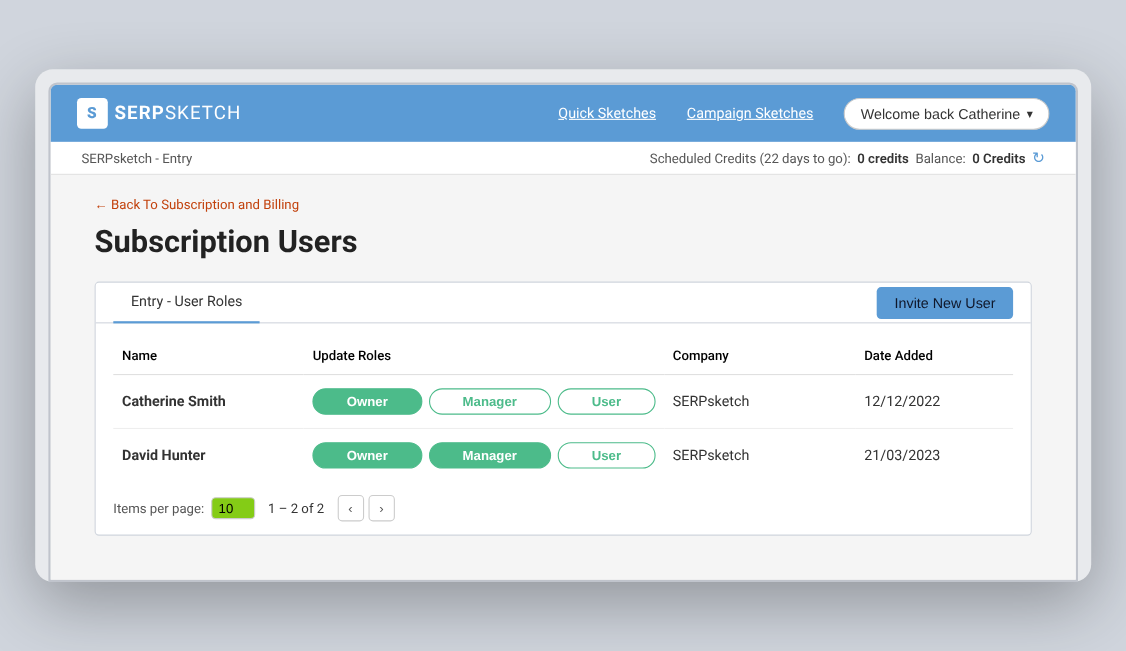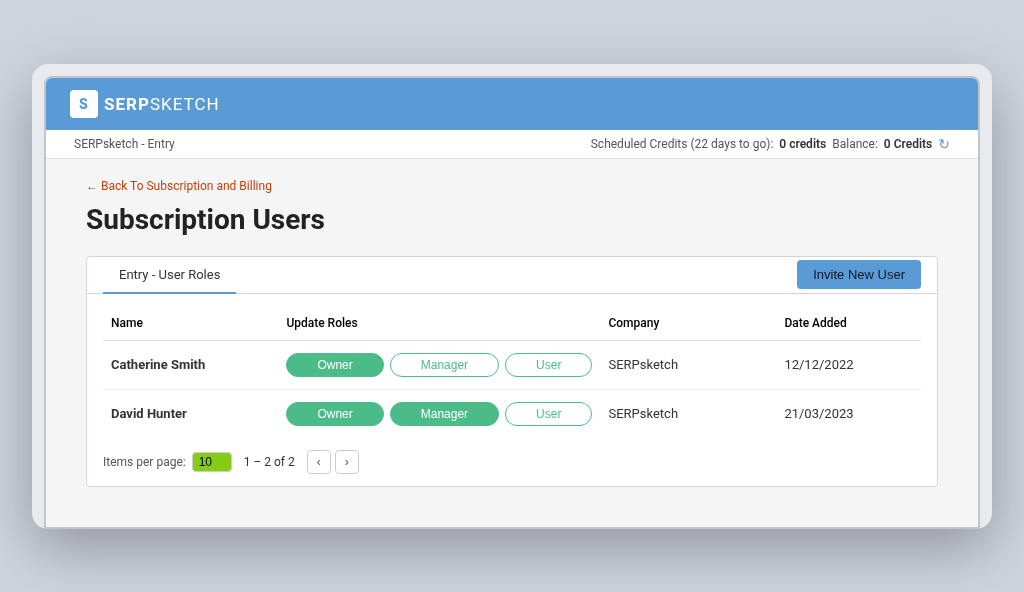--- a/index.html
+++ b/index.html
@@ -236,21 +236,21 @@
       display: flex;
       gap: 6px;
       align-items: center;
     }
 
     .role-btn {
       border-radius: 16px;
       padding: 4px 30px;
       font-size: 12px;
       cursor: pointer;
-      font-weight: 400;
+      font-weight: 700;
     }
 
     .role-btn.active-green {
       background: #4cbb8a;
       color: white;
       border: 1px solid #4cbb8a;
     }
 
     .role-btn.inactive {
       background: white;
@@ -320,20 +320,25 @@
   <div class="laptop-screen">
 
     <nav class="navbar">
       <div class="logo-area">
         <div class="logo-icon">
           <span>S</span>
         </div>
         <div class="logo-text">
           <span style="font-weight:700;">SERP</span><span style="font-weight:400;">SKETCH</span>
         </div>
+      </div>
+      <div class="nav-links">
+        <a class="nav-link">Quick Sketches</a>
+        <a class="nav-link">Campaign Sketches</a>
+        <button class="nav-user-btn">Welcome back Catherine</button>
       </div>
     </nav>
 
     <div class="subheader">
       <span>SERPsketch - Entry</span>
       <div class="subheader-right">
         <span class="credits-label">Scheduled Credits (22 days to go):</span>
         <span class="credits-value">0 credits</span>
         <span class="credits-label">Balance:</span>
         <span class="credits-value">0 Credits</span>

